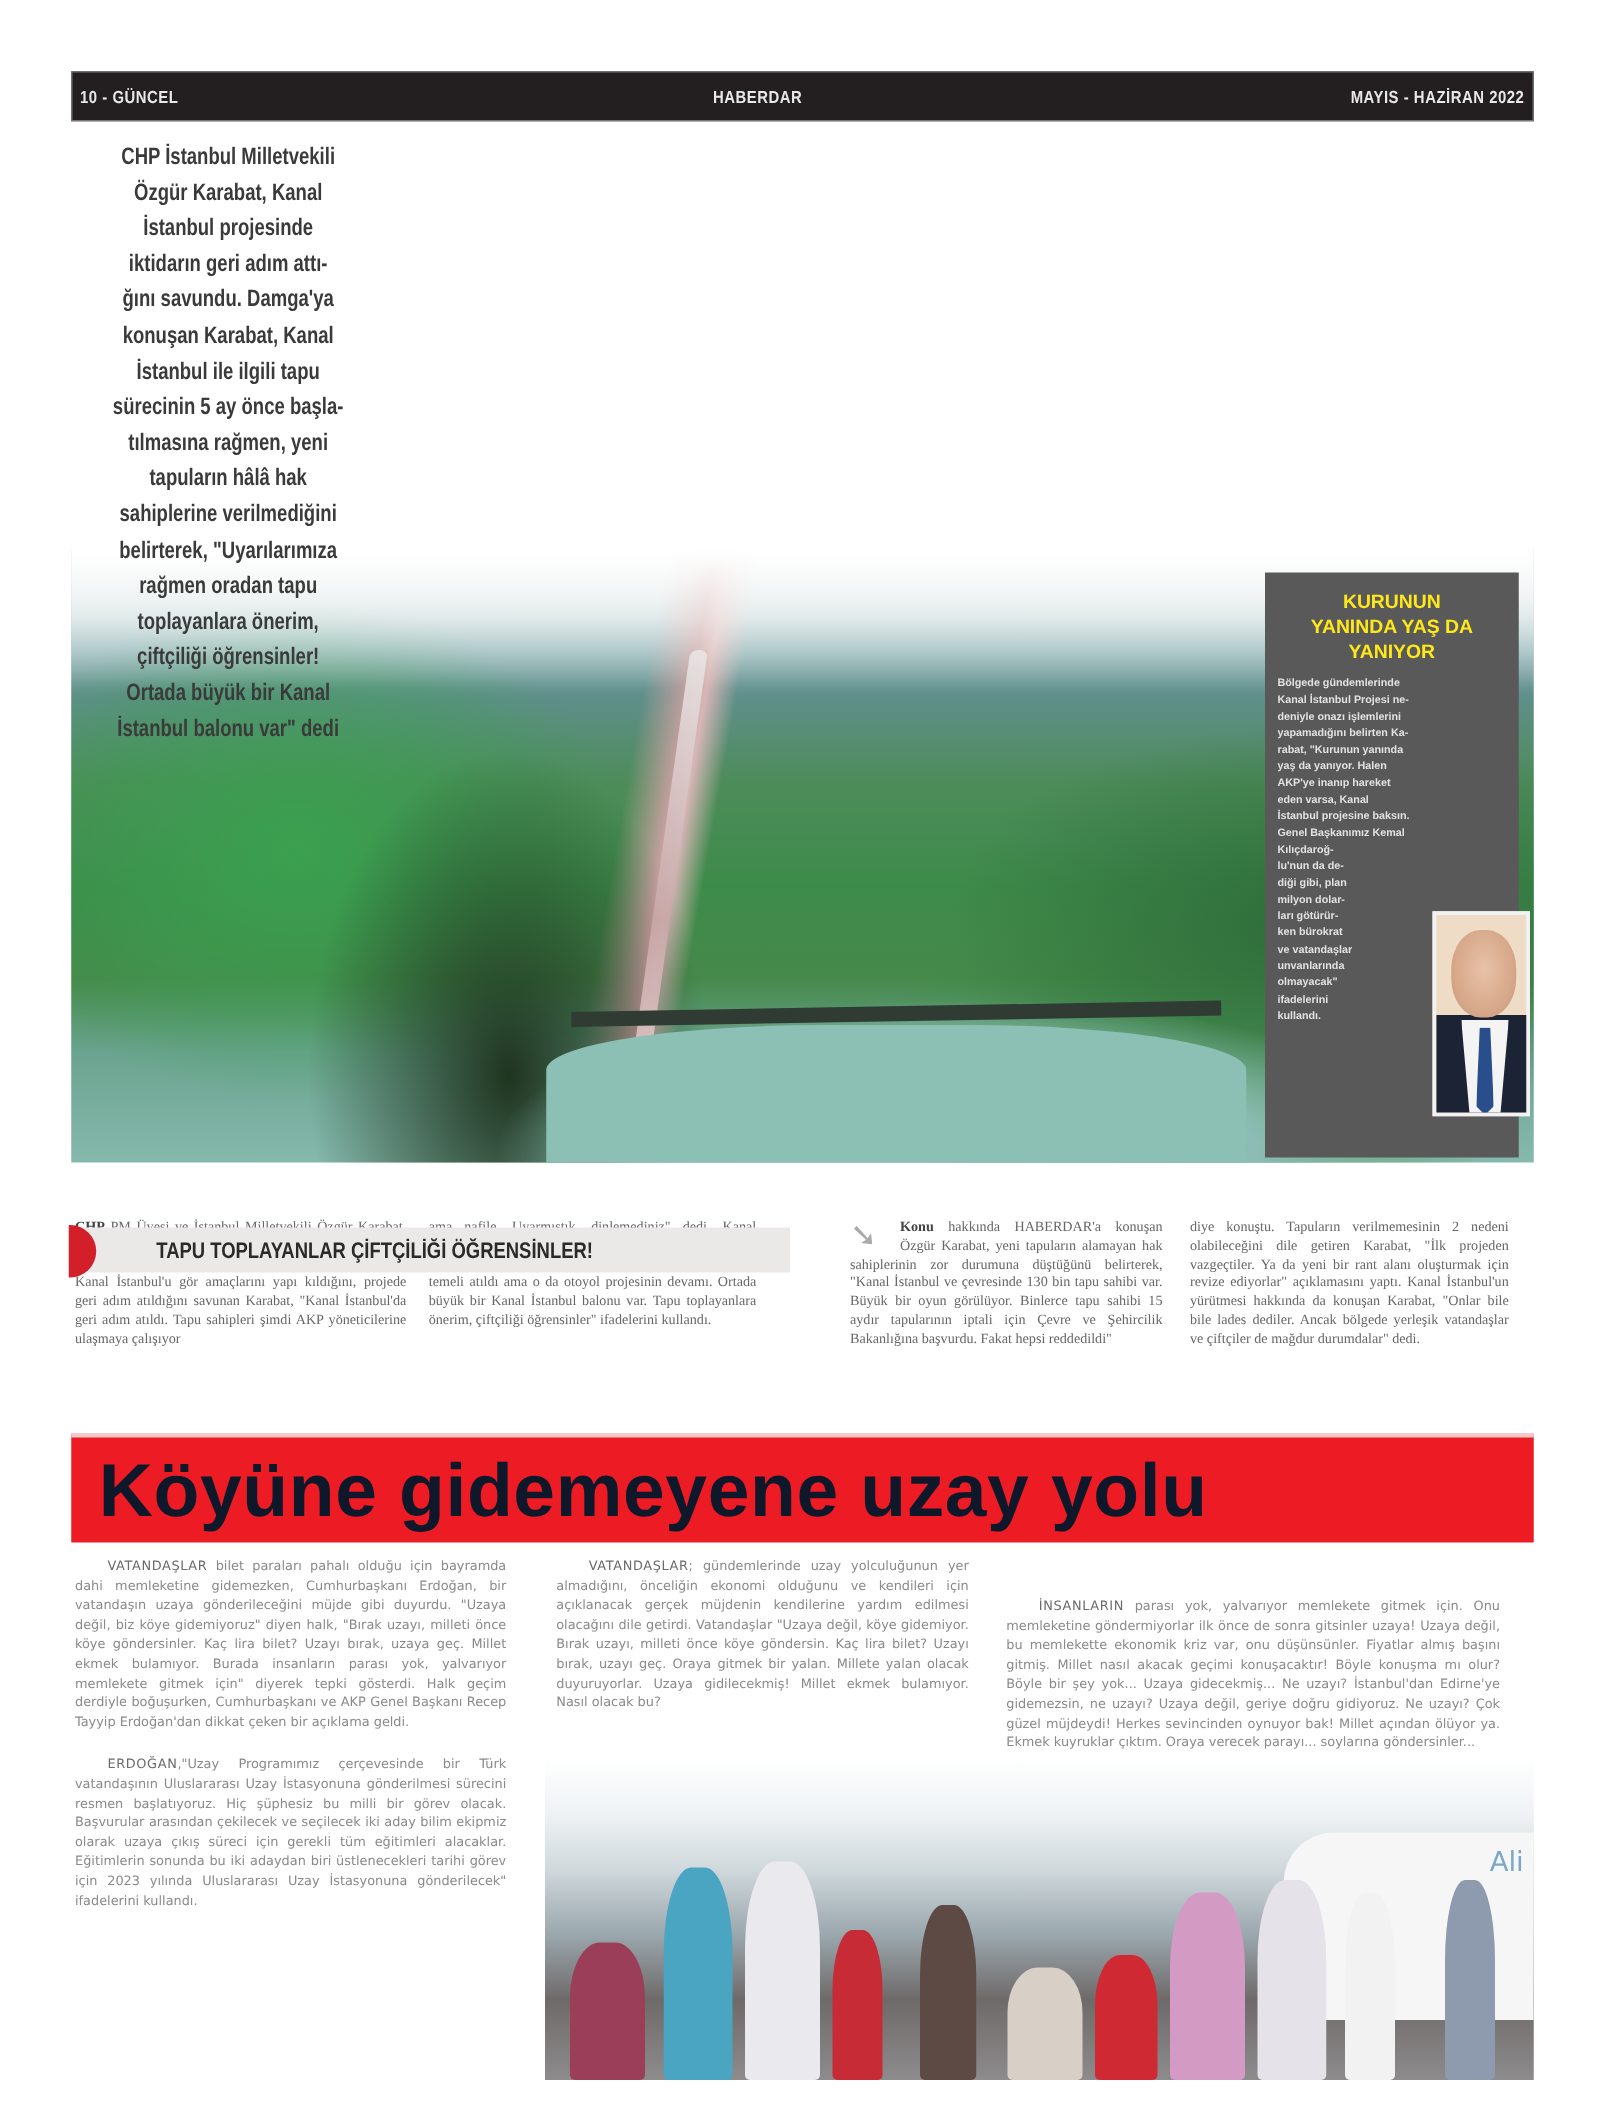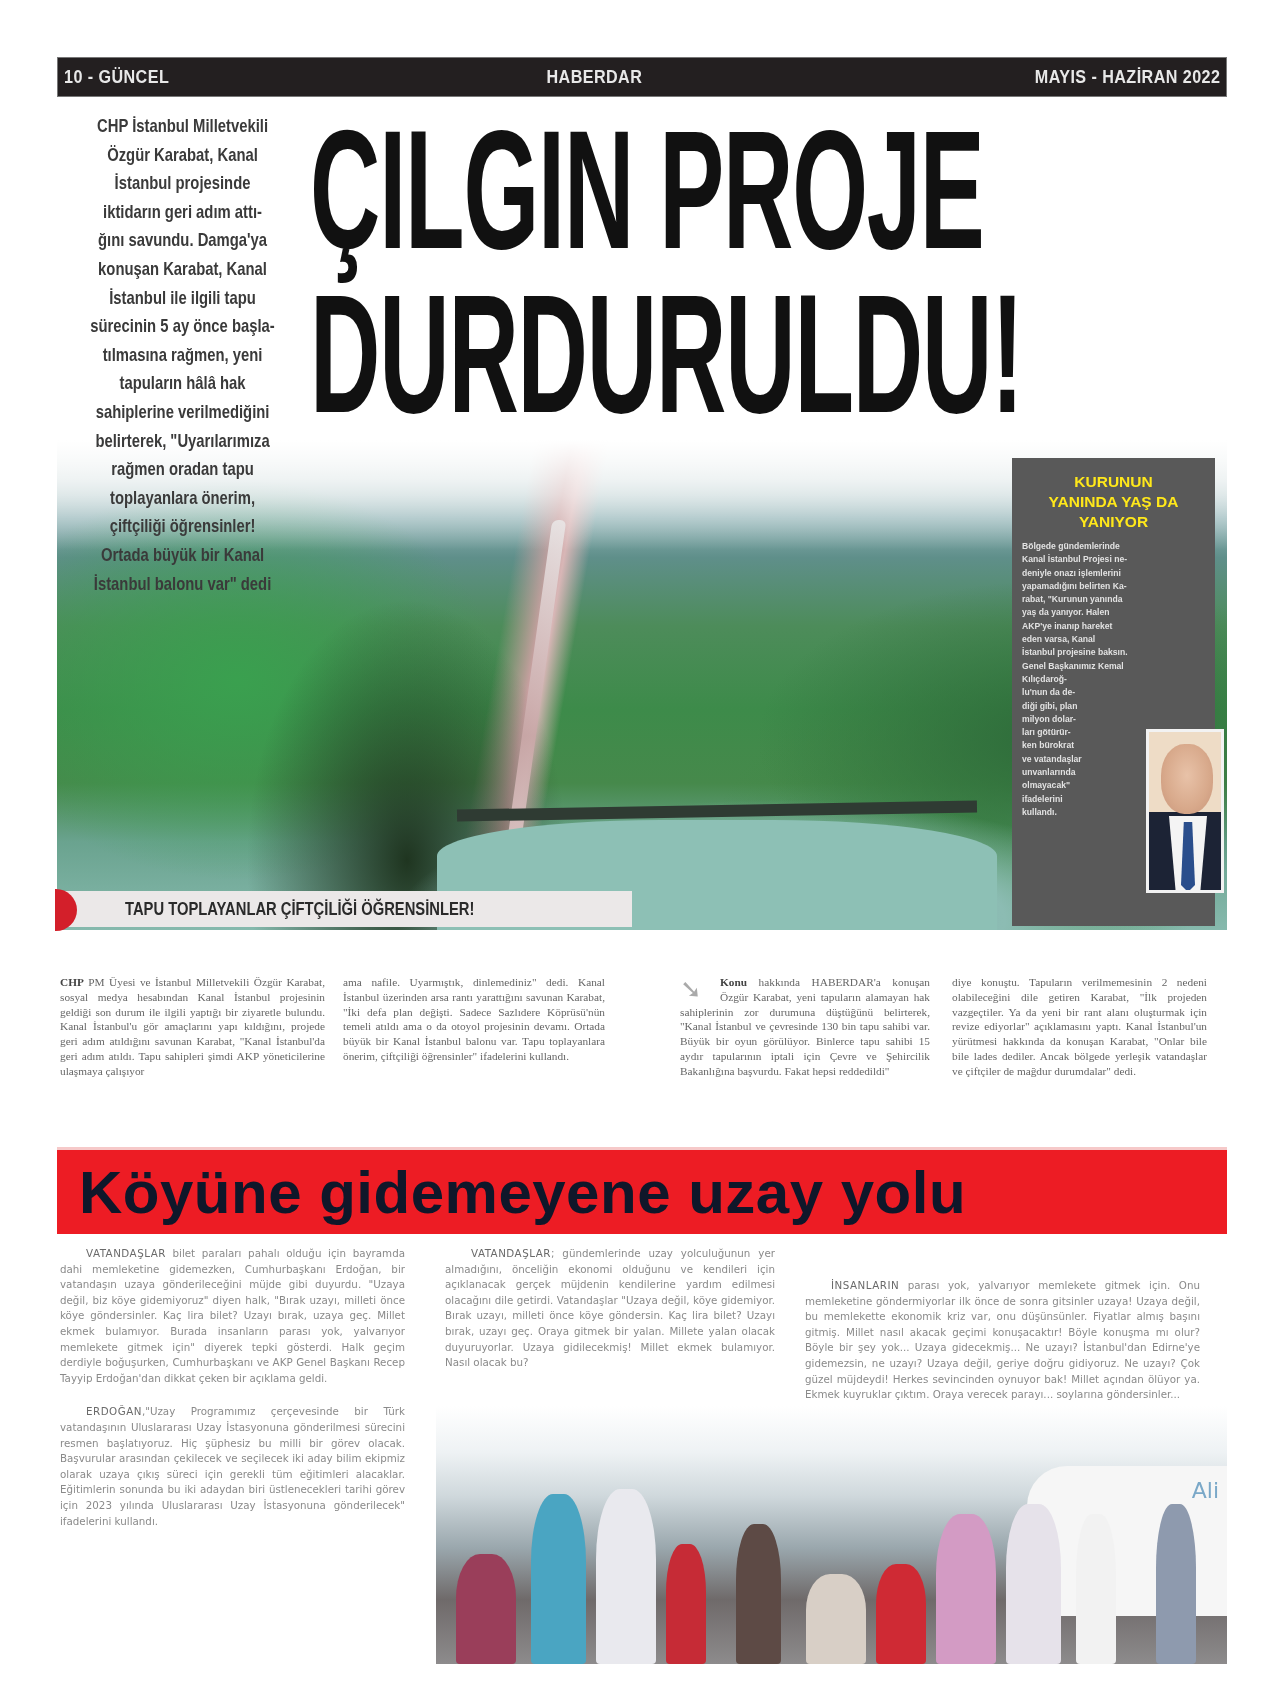--- a/index.html
+++ b/index.html
@@ -1,20 +1,20 @@
 <!DOCTYPE html>
 <html><head>
 <meta charset="utf-8">
 <style>
   * { box-sizing: border-box; margin: 0; padding: 0; }
   body { width: 1280px; height: 1693px; background: #ffffff; position: relative; overflow: hidden; font-family: "Liberation Sans", sans-serif; color: #2a2a2a; }
   .page { position: absolute; left: 0; top: 0; width: 1280px; height: 1693px; }
 
   
-  .topbar { position: absolute; left: 57px; top: 57px; width: 1170px; height: 40px; background: #231f20; border: 1px solid #777; display: flex; align-items: center; justify-content: space-between; padding: 0 6px; color: #e8e8e8; font-family: "Liberation Sans", sans-serif; font-weight: bold; font-size: 19px; letter-spacing: 0.5px; }
+  .topbar { position: absolute; left: 57px; top: 57px; width: 1170px; height: 40px; background: #231f20; border: 1px solid #777; display: flex; align-items: center; justify-content: space-between; padding: 0 6px; color: #e8e8e8; font-family: "Liberation Sans", sans-serif; font-weight: bold; font-size: 14px; letter-spacing: 0.5px; }
   .topbar span { transform: scaleX(0.85); display: inline-block; }
   .topbar .left { transform-origin: left center; }
   .topbar .right { transform-origin: right center; }
 
   
   .lead { position: absolute; left: 60px; top: 112px; width: 245px; text-align: center; font-family: "Liberation Sans", sans-serif; font-weight: bold; font-size: 19px; line-height: 28.6px; color: #3a3a3a; z-index: 3; }
   .lead p { transform: scaleX(0.78); transform-origin: right top; width: 314px; margin-left: -69px; }
 
   
   .headline { position: absolute; left: 310px; top: 110px; width: 920px; z-index: 3; font-family: "Liberation Sans", sans-serif; font-weight: bold; color: #111; }
@@ -42,21 +42,21 @@
   .sidebox .title { text-align: center; color: #ffe81a; font-weight: bold; font-size: 15.5px; line-height: 20px; margin-top: 4px; }
   .sidebox .body { color: #e2e2e2; font-size: 8.6px; line-height: 13.3px; margin-top: 8px; font-weight: bold; text-align: left; }
   .sidebox .body .w { display: block; width: 100px; }
   .portrait { position: absolute; left: 134px; top: 271px; width: 78px; height: 164px; background: #eedcc6; border: 3px solid #f2f2f2; overflow: hidden; }
   .portrait .face { position: absolute; left: 12px; top: 12px; width: 52px; height: 70px; background: radial-gradient(ellipse at 50% 45%, #e8c2a8 0%, #d8a98b 60%, #c79479 100%); border-radius: 45% 45% 45% 45%; }
   .portrait .suit { position: absolute; left: 0; top: 80px; width: 78px; height: 90px; background: #1c2335; }
   .portrait .shirt { position: absolute; left: 20px; top: 84px; width: 38px; height: 86px; background: #f4f4f4; clip-path: polygon(0 0, 100% 0, 80% 100%, 20% 100%); }
   .portrait .tie { position: absolute; left: 32px; top: 90px; width: 14px; height: 70px; background: #2a4e8c; clip-path: polygon(20% 0, 80% 0, 100% 90%, 50% 100%, 0 90%); }
 
   
-  .ribbon { position: absolute; top: 891px; height: 36px; background: #ebe8e8; z-index: 2; display: flex; align-items: center; }
+  .ribbon { position: absolute; top: 982px; height: 36px; background: #ebe8e8; z-index: 2; display: flex; align-items: center; }
   .ribbon .mark { position: absolute; left: -2px; top: -2px; width: 22px; height: 42px; background: #d31f2a; border-radius: 0 22px 22px 0; }
   .ribbon .label { font-weight: bold; color: #2a2a2a; font-size: 18px; white-space: nowrap; transform: scaleX(0.82); transform-origin: left center; }
   .ribbon.r1 { left: 57px; width: 575px; }
   .ribbon.r1 .label { margin-left: 68px; }
   .ribbon.r2 { left: 657px; width: 570px; }
   .ribbon.r2 .label { margin-left: 40px; font-size: 19px; }
 
   
   .col { position: absolute; font-family: "Liberation Serif", serif; font-size: 11.3px; line-height: 14.8px; color: #666; text-align: justify; }
   .col .lede { font-weight: bold; color: #444; }
@@ -112,24 +112,20 @@
       <span>sahiplerine verilmediğini</span><br>
       <span>belirterek, "Uyarılarımıza</span><br>
       <span>rağmen oradan tapu</span><br>
       <span>toplayanlara önerim,</span><br>
       <span>çiftçiliği öğrensinler!</span><br>
       <span>Ortada büyük bir Kanal</span><br>
       <span>İstanbul balonu var" dedi</span>
     </p>
   </div>
 
-  <div class="headline">
-    <span class="l1">ÇILGIN PROJE</span>
-    <span class="l2">DURDURULDU!</span>
-  </div>
 
   <div class="aerial" aria-label="Kanal İstanbul aerial view">
     <div class="mist"></div>
     <div class="canal"></div>
     <div class="lake"></div>
     <div class="dam"></div>
   </div>
 
   <div class="sidebox">
     <div class="title">

